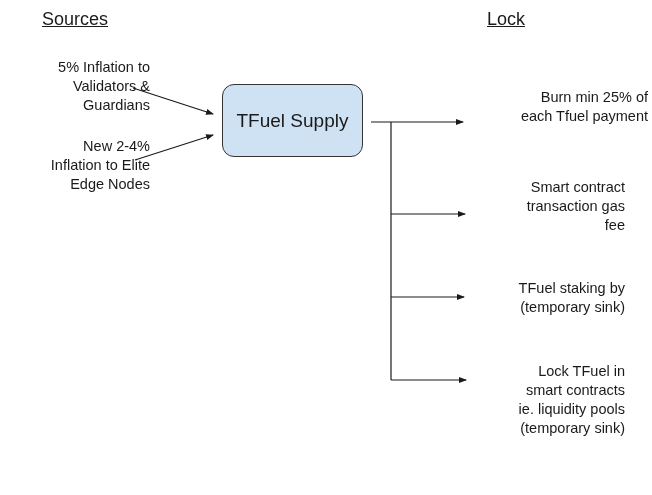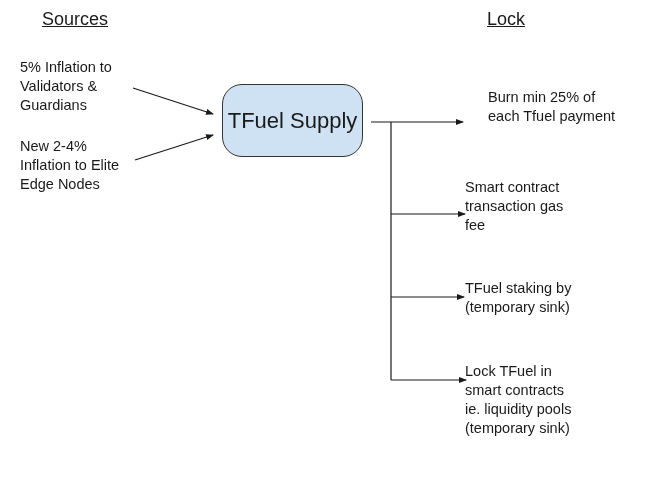--- a/index.html
+++ b/index.html
@@ -1,23 +1,23 @@
 <!DOCTYPE html>
 <html><head>
 <meta charset="utf-8">
 <style>
   html, body { margin: 0; padding: 0; background: #ffffff; }
   body { width: 652px; height: 495px; position: relative; overflow: hidden;
          font-family: "Liberation Sans", sans-serif; color: #1a1a1a; }
   .heading { position: absolute; font-size: 18px; text-decoration: underline; }
-  .label { position: absolute; font-size: 14.5px; line-height: 19px; text-align: left; white-space: nowrap; }
+  .label { position: absolute; font-size: 14.5px; line-height: 19px; text-align: right; white-space: nowrap; }
   .supply-box { position: absolute; left: 222px; top: 84px; width: 141px; height: 73px;
-                background: #cfe2f3; border: 1.2px solid #333; border-radius: 20px;
+                background: #cfe2f3; border: 1.2px solid #333; border-radius: 12px;
                 box-sizing: border-box; display: flex; align-items: center; justify-content: center;
-                font-size: 22px; }
+                font-size: 19px; }
   svg.connectors { position: absolute; left: 0; top: 0; }
 </style>
 </head>
 <body>
 
 <div class="heading" style="left:42px; top:9px;">Sources</div>
 <div class="heading" style="left:487px; top:9px;">Lock</div>
 
 <svg class="connectors" width="652" height="495">
   <defs>

